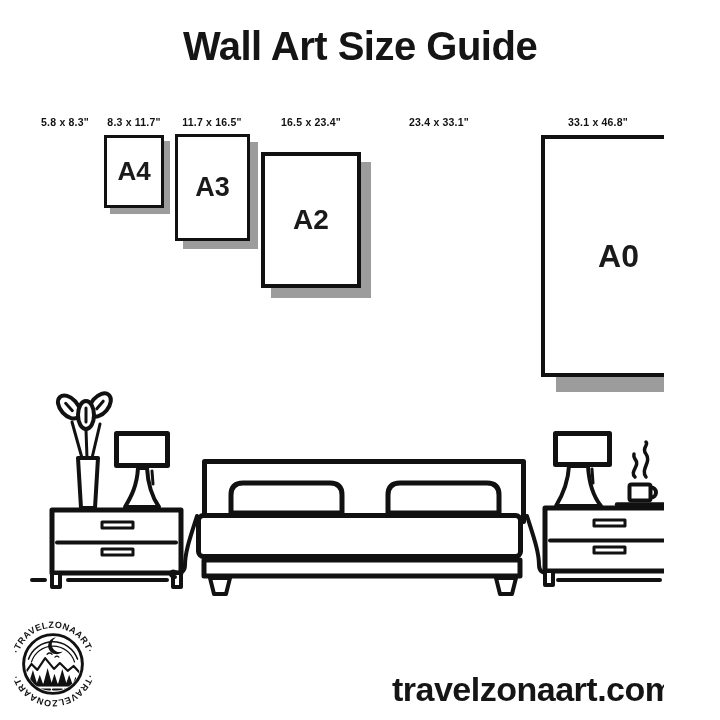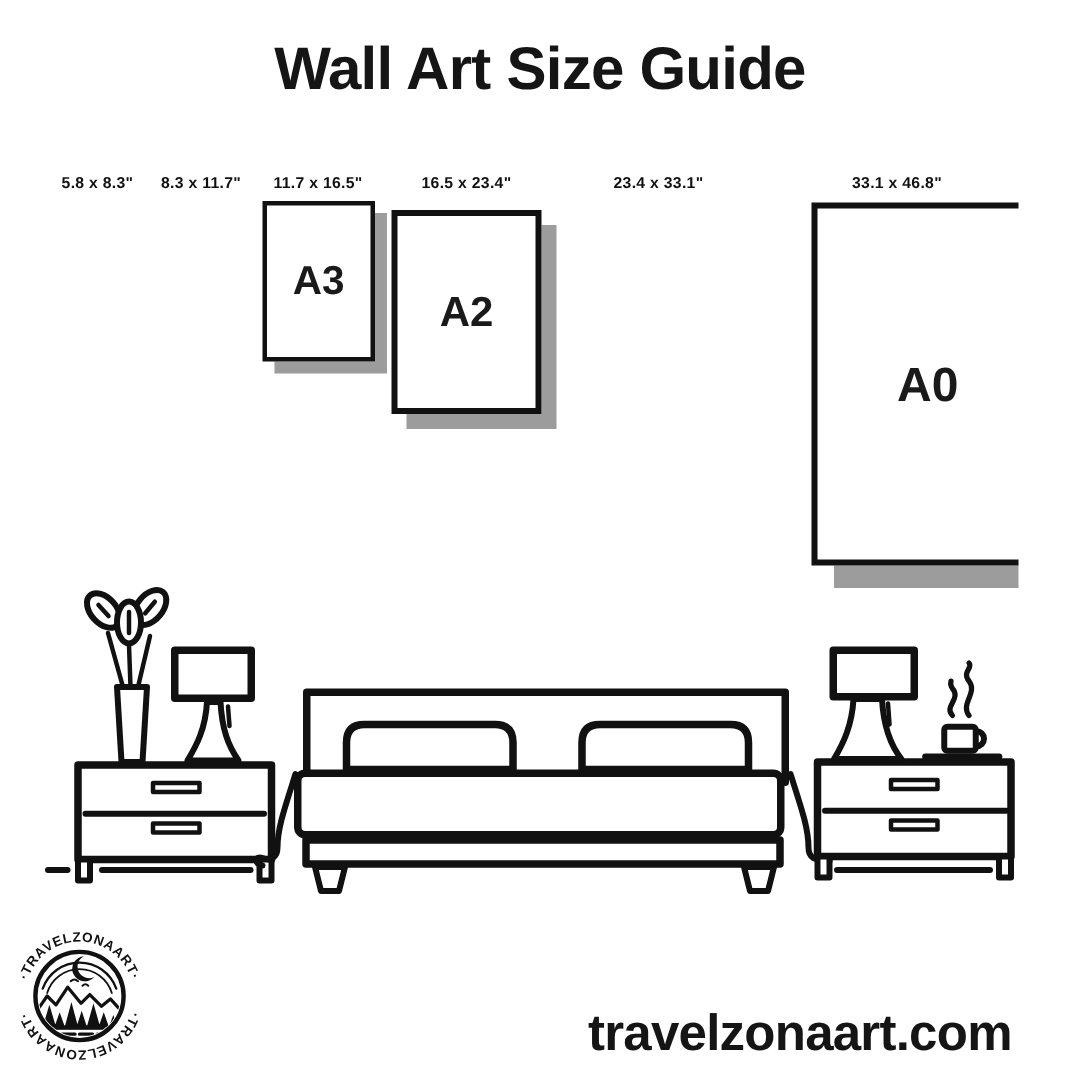--- a/index.html
+++ b/index.html
@@ -1,29 +1,29 @@
 <!DOCTYPE html>
 <html><head>
 <meta charset="utf-8">
 <style>
   html,body{margin:0;padding:0;background:#fff;}
   #canvas{position:relative;width:664px;height:720px;background:#fff;overflow:hidden;
-          font-family:"Liberation Sans",sans-serif;color:#111;padding-left:15px;}
+          font-family:"Liberation Sans",sans-serif;color:#111;}
   
   .title{position:absolute;left:0;top:24px;width:720px;text-align:center;
          font-size:40px;font-weight:800;letter-spacing:-.5px;color:#151515;}
   
   .dims{position:absolute;top:116px;transform:translateX(-50%);white-space:nowrap;
         font-size:10.5px;font-weight:bold;letter-spacing:.2px;color:#111;}
   .frame{position:absolute;background:#fff;border:3px solid #111;box-sizing:border-box;
          display:flex;align-items:center;justify-content:center;font-weight:bold;color:#1a1a1a;}
   #f-a5{left:44px;top:137px;width:42px;height:56px;box-shadow:5px 5px 0 #9c9c9c;font-size:24px;}
   #f-a4{left:104px;top:135px;width:60px;height:73px;box-shadow:6px 6px 0 #9c9c9c;font-size:26px;}
   #f-a3{left:175px;top:134px;width:75px;height:107px;box-shadow:8px 8px 0 #9c9c9c;font-size:27px;}
-  #f-a2{left:261px;top:140px;width:100px;height:136px;border-width:4px;box-shadow:10px 10px 0 #9c9c9c;font-size:28px;}
+  #f-a2{left:261px;top:152px;width:100px;height:136px;border-width:4px;box-shadow:10px 10px 0 #9c9c9c;font-size:28px;}
   #f-a1{left:380px;top:136px;width:118px;height:185px;border-width:4px;box-shadow:12px 12px 0 #9c9c9c;font-size:30px;}
   #f-a0{left:521px;top:135px;width:155px;height:242px;border-width:4px;box-shadow:15px 15px 0 #9c9c9c;font-size:32px;margin-left:20px;}
   #l-a5{left:65px;} #l-a4{left:134px;} #l-a3{left:212px;}
   #l-a2{left:311px;} #l-a1{left:439px;} #l-a0{left:598px;}
   
   #scene{position:absolute;left:0;top:380px;}
   
   #logo{position:absolute;left:4px;top:615px;}
   .site{position:absolute;left:392px;top:670px;width:320px;text-align:left;
         font-size:34px;font-weight:700;letter-spacing:-.5px;color:#151515;}
@@ -35,20 +35,23 @@
 
   <div class="title">Wall Art Size Guide</div>
 
   <div class="dims" id="l-a5">5.8 x 8.3"</div>
   <div class="dims" id="l-a4">8.3 x 11.7"</div>
   <div class="dims" id="l-a3">11.7 x 16.5"</div>
   <div class="dims" id="l-a2">16.5 x 23.4"</div>
   <div class="dims" id="l-a1">23.4 x 33.1"</div>
   <div class="dims" id="l-a0">33.1 x 46.8"</div>
 
+  <div class="frame" id="f-a4">
+      <span>A4</span>
+    </div>
   <div class="frame" id="f-a3">
       <span>A3</span>
     </div>
   <div class="frame" id="f-a2">
       <span>A2</span>
     </div>
   <div class="frame" id="f-a0">
       <span>A0</span>
     </div>
 

